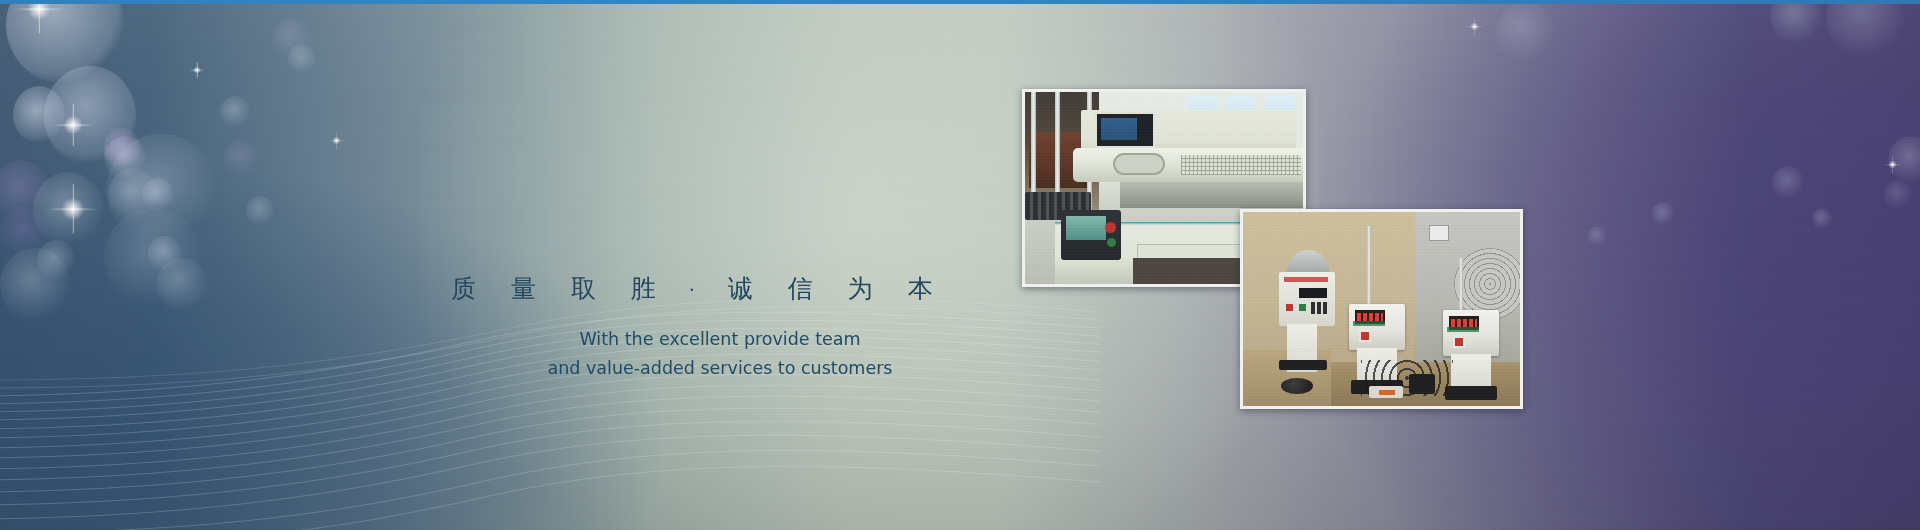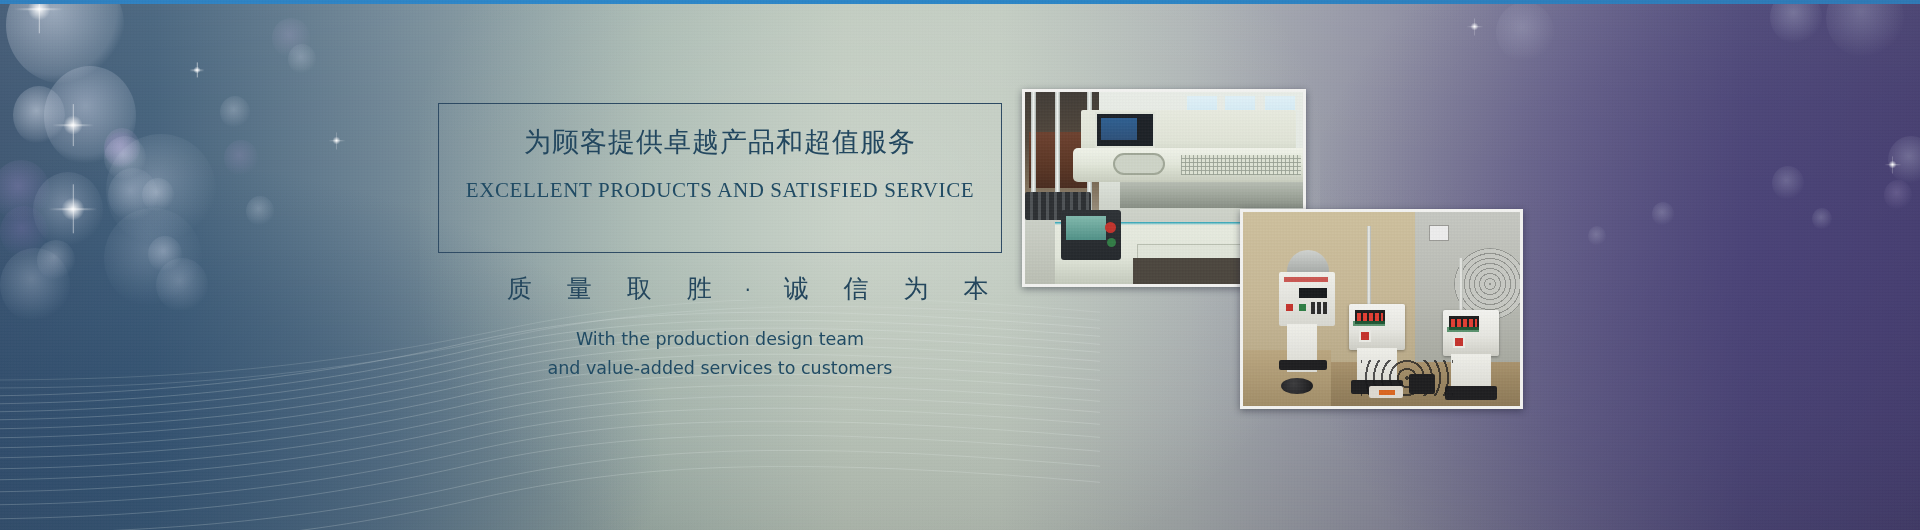--- a/index.html
+++ b/index.html
@@ -118,21 +118,21 @@
     text-align:center;
     font-family:"Liberation Serif", serif;
     font-size:21px; letter-spacing:.6px;
     color:#1f4a63;
     white-space:nowrap;
   }
 
   
   #slogan {
     position:absolute; left:438px; width:564px; top:272px;
-    text-align:right;
+    text-align:left;
     font-family:"DejaVu Sans", sans-serif;
     font-size:25px;
     letter-spacing:.5px;
     color:#22455c;
     white-space:nowrap;
   }
   #slogan .ch { display:inline-block; padding:0 13px; }
   #slogan .dot { display:inline-block; padding:0 11px; font-size:19px; vertical-align:middle; }
 
   
@@ -475,39 +475,35 @@
       <path d="M-20,192 C180,190 330,170 470,138 C620,104 790,98 1120,126"></path>
       <path d="M-20,205 C180,203 330,183 470,151 C620,117 790,111 1120,139"></path>
       <path d="M-20,219 C180,217 330,197 470,165 C620,131 790,125 1120,153"></path>
       <path d="M-20,234 C200,232 340,214 480,182 C640,146 800,140 1120,168"></path>
       <path d="M-20,250 C200,248 340,230 480,198 C640,162 800,156 1120,184"></path>
       <path d="M-20,80 C220,80 360,60 520,26 C680,-6 860,-10 1120,14" stroke="rgba(235,242,240,0.38)"></path>
       <path d="M-20,88 C220,88 360,68 520,34 C680,2 860,-2 1120,22" stroke="rgba(235,242,240,0.42)"></path>
     </g>
   </svg>
 
-  <div id="frame-box">
-    <div id="cn-title">为顾客提供卓越产品和超值服务</div>
-    <div id="en-sub">EXCELLENT PRODUCTS AND SATISFIED SERVICE</div>
-  </div>
 
   <div id="slogan">
     <span class="ch">质</span>
     <span class="ch">量</span>
     <span class="ch">取</span>
     <span class="ch">胜</span>
     <span class="dot">·</span>
     <span class="ch">诚</span>
     <span class="ch">信</span>
     <span class="ch">为</span>
     <span class="ch">本</span>
   </div>
 
   <div id="paragraph">
-    <div>With the production design team</div>
+    <div>With the excellent provide team</div>
     <div>and value-added services to customers</div>
   </div>
 
   <div class="photo" id="photo-1">
     <div class="pic" id="pic-1">
       <div class="room"></div>
       <div class="win" style="left:162px;"></div>
       <div class="win" style="left:200px;"></div>
       <div class="win" style="left:240px;"></div>
       <div class="darkroom"></div>

